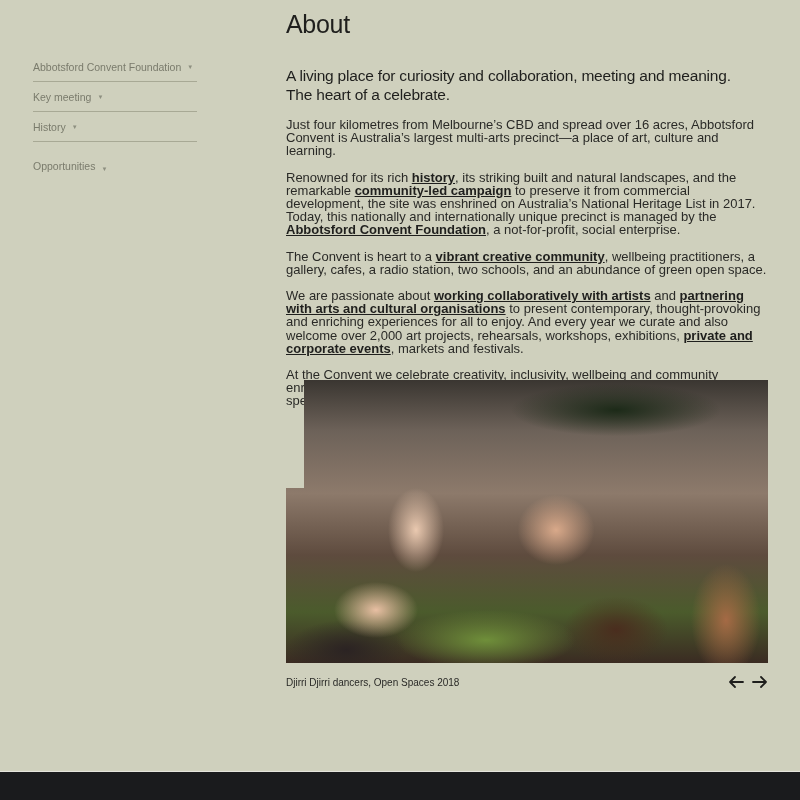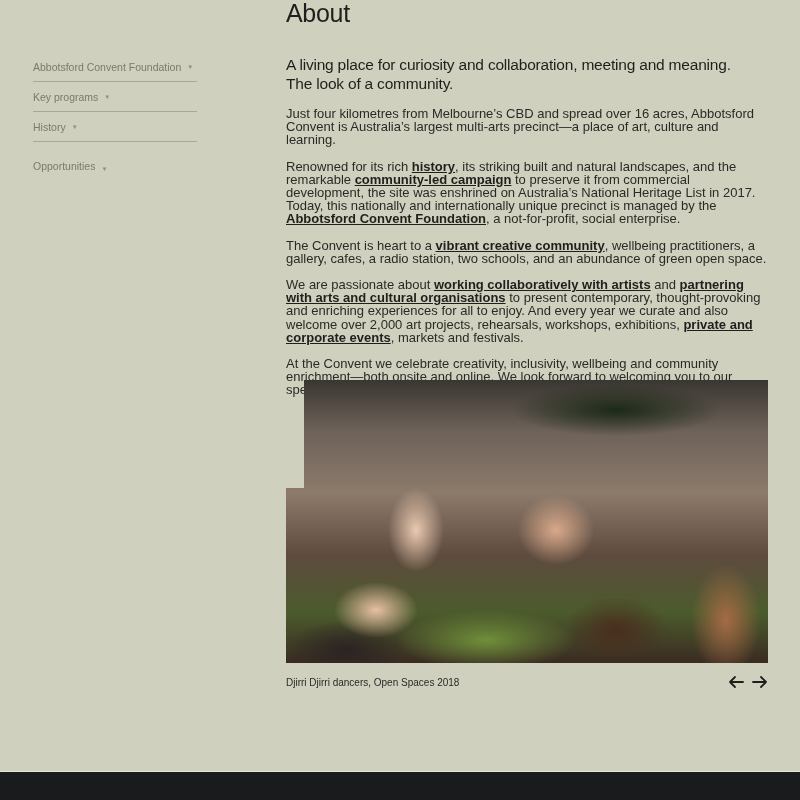--- a/index.html
+++ b/index.html
@@ -28,21 +28,21 @@
   }
   .sidebar-item:last-child { border-bottom: none; align-items: flex-end; }
   .sidebar-item .caret {
     font-size: 6px;
     margin-left: 6px;
     color: #8e8f80;
   }
   .main {
     position: absolute;
     left: 286px;
-    top: 0;
+    top: 11px;
     width: 482px;
   }
   .page-title {
     font-size: 25px;
     font-weight: normal;
     letter-spacing: -0.3px;
     line-height: 30px;
     margin-top: -2px;
     color: #1f1f1d;
   }
@@ -120,39 +120,39 @@
 </style>
 </head>
 <body>
 
 <nav class="sidebar">
   <div class="sidebar-item">
     <span>Abbotsford Convent Foundation</span>
     <span class="caret">▼</span>
   </div>
   <div class="sidebar-item">
-    <span>Key programs</span>
+    <span>Key meeting</span>
     <span class="caret">▼</span>
   </div>
   <div class="sidebar-item">
     <span>History</span>
     <span class="caret">▼</span>
   </div>
   <div class="sidebar-item">
     <span>Opportunities</span>
     <span class="caret">▼</span>
   </div>
 </nav>
 
 <main class="main">
   <h1 class="page-title">About</h1>
 
   <div class="lede">
     <div>A living place for curiosity and collaboration, meeting and meaning.</div>
-    <div>The look of a community.</div>
+    <div>The heart of a celebrate.</div>
   </div>
 
   <div class="body-text">
     <p>Just four kilometres from Melbourne’s CBD and spread over 16 acres, Abbotsford Convent is Australia’s largest multi-arts precinct—a place of art, culture and learning.</p>
 
     <p><span>Renowned for its rich </span><a href="#">history</a><span>, its striking built and natural landscapes, and the remarkable </span><a href="#">community-led campaign</a><span> to preserve it from commercial development, the site was enshrined on Australia’s National Heritage List in 2017. Today, this nationally and internationally unique precinct is managed by the </span><a href="#">Abbotsford Convent Foundation</a><span>, a not-for-profit, social enterprise.</span></p>
 
     <p><span>The Convent is heart to a </span><a href="#">vibrant creative community</a><span>, wellbeing practitioners, a gallery, cafes, a radio station, two schools, and an abundance of green open space.</span></p>
 
     <p><span>We are passionate about </span><a href="#">working collaboratively with artists</a><span> and </span><a href="#">partnering with arts and cultural organisations</a><span> to present contemporary, thought-provoking and enriching experiences for all to enjoy. And every year we curate and also welcome over 2,000 art projects, rehearsals, workshops, exhibitions, </span><a href="#">private and corporate events</a><span>, markets and festivals.</span></p>

